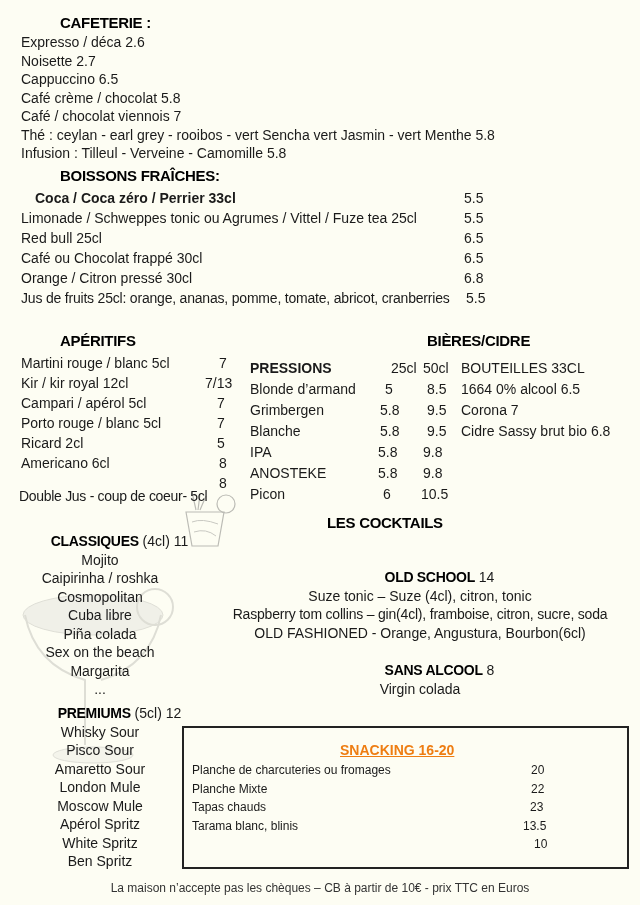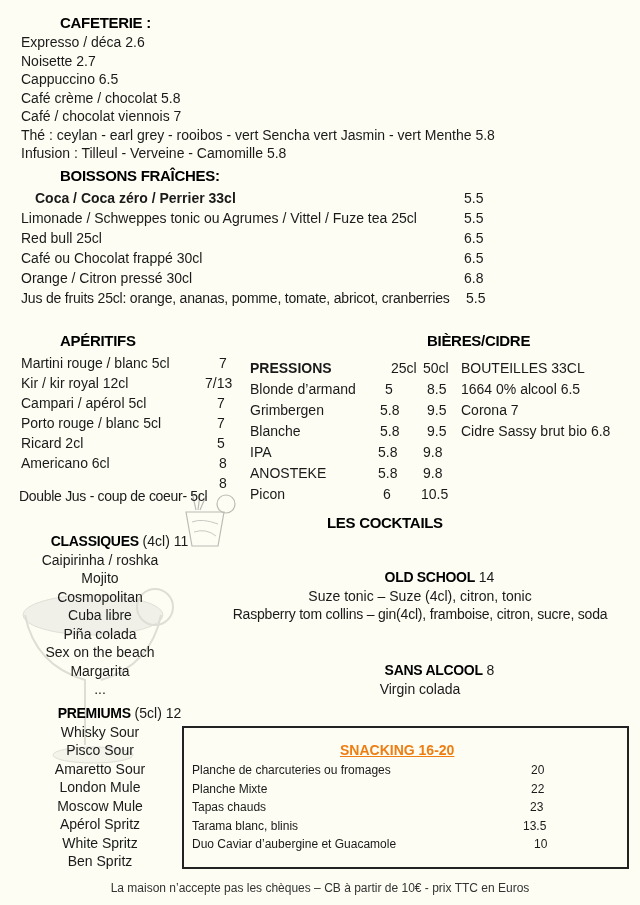--- a/index.html
+++ b/index.html
@@ -104,22 +104,22 @@
 
 <div class="row" style="left:461px;top:360px;">BOUTEILLES 33CL</div>
 <div class="row" style="left:461px;top:381px;">1664 0% alcool  6.5</div>
 <div class="row" style="left:461px;top:402px;">Corona  7</div>
 <div class="row" style="left:461px;top:423px;">Cidre Sassy brut bio 6.8</div>
 
 <div class="abs h" style="left:288px;top:514px;">LES COCKTAILS</div>
 
 <div class="abs center" style="left:10px;top:532px;width:180px;">
   <div class="line" style="font-size:14px;"><span class="h" style="font-size:14px;">CLASSIQUES</span><span> (4cl) 11</span></div>
+  <div class="line">Mojito</div>
   <div class="line">Caipirinha / roshka</div>
-  <div class="line">Mojito</div>
   <div class="line">Cosmopolitan</div>
   <div class="line">Cuba libre</div>
   <div class="line">Piña colada</div>
   <div class="line">Sex on the beach</div>
   <div class="line">Margarita</div>
   <div class="line">...</div>
 </div>
 
 <div class="abs center" style="left:10px;top:704px;width:180px;">
   <div class="line"><span class="h" style="font-size:14px;">PREMIUMS</span><span> (5cl) 12</span></div>
@@ -130,34 +130,34 @@
   <div class="line">Moscow Mule</div>
   <div class="line">Apérol Spritz</div>
   <div class="line">White Spritz</div>
   <div class="line">Ben Spritz</div>
 </div>
 
 <div class="abs center" style="left:200px;top:568px;width:440px;">
   <div class="line"><span class="h" style="font-size:14px;">OLD SCHOOL</span><span> 14</span></div>
   <div class="line">Suze tonic – Suze (4cl), citron, tonic</div>
   <div class="line" style="letter-spacing:-0.2px;">Raspberry tom collins – gin(4cl), framboise, citron, sucre, soda</div>
+  <div class="line">OLD FASHIONED - Orange, Angustura, Bourbon(6cl)</div>
 </div>
 
 <div class="abs center" style="left:200px;top:661px;width:440px;">
   <div class="line"><span class="h" style="font-size:14px;">SANS ALCOOL</span><span> 8</span></div>
   <div class="line">Virgin colada</div>
 </div>
 
 <div class="snack-box">
   <div class="abs snack-title" style="left:156px;top:14px;">SNACKING 16-20</div>
   <div class="row small" style="left:8px;top:35px;">Planche de charcuteries ou fromages</div>
   <div class="row small" style="left:347px;top:35px;">20</div>
   <div class="row small" style="left:8px;top:54px;">Planche Mixte</div>
   <div class="row small" style="left:347px;top:54px;">22</div>
   <div class="row small" style="left:8px;top:72px;">Tapas chauds</div>
   <div class="row small" style="left:346px;top:72px;">23</div>
   <div class="row small" style="left:8px;top:91px;">Tarama blanc, blinis</div>
   <div class="row small" style="left:339px;top:91px;">13.5</div>
-  <div class="row small" style="left:8px;top:109px;">Duo Caviar d’aubergine  et Guacamole</div>
   <div class="row small" style="left:350px;top:109px;">10</div>
 </div>
 
 <div class="abs footer center" style="left:0;top:881px;width:640px;">La maison n’accepte pas les chèques – CB à partir de 10€ - prix TTC en Euros</div>
 
 </body></html>

